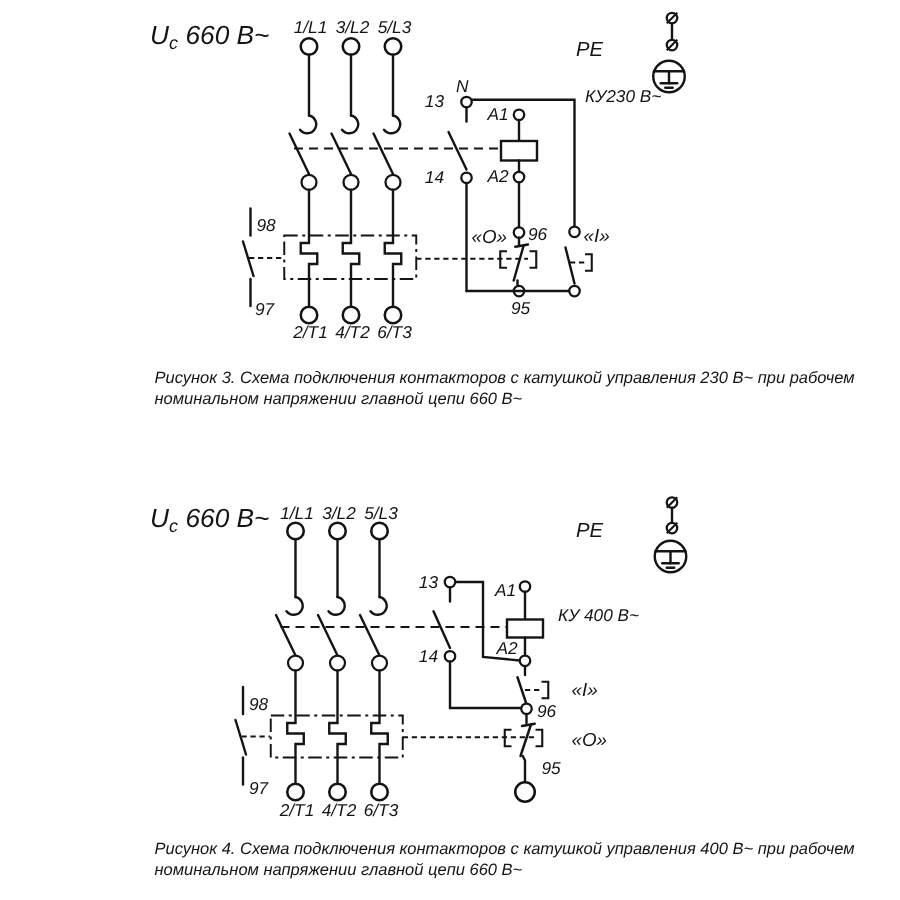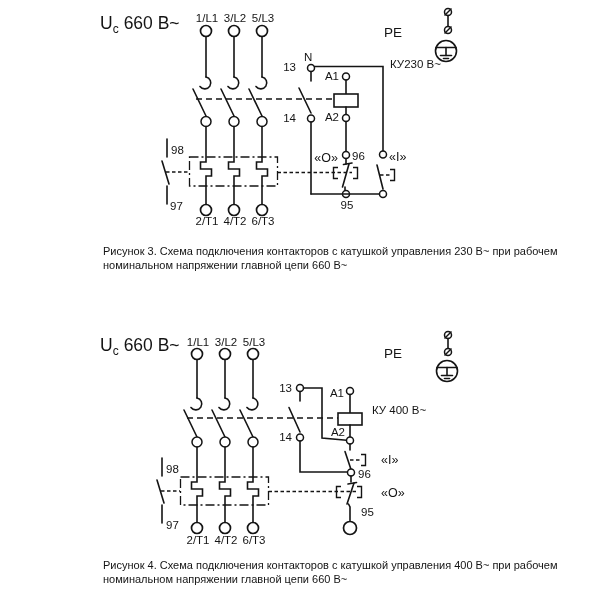--- a/index.html
+++ b/index.html
@@ -1,17 +1,17 @@
 <!DOCTYPE html>
 <html><head>
 <meta charset="utf-8">
 <style>
   html,body{margin:0;padding:0;background:#fff;}
   #stage{position:relative;width:600px;height:600px;background:#ffffff;overflow:hidden;
-         font-family:"Liberation Sans", sans-serif;}
+         font-family:"Liberation Sans", sans-serif;font-style:italic;}
   svg{position:absolute;left:0;top:0;}
   text{fill:#141414;}
   .lbl{font-size:11.5px;}
   .btn{font-size:12.5px;}
   .uc{font-size:17.5px;}
   .uc-sub{font-size:12px;}
   .pe{font-size:13.5px;}
   .cap{font-size:11px;}
   .w{stroke:#141414;stroke-width:1.6;fill:none;stroke-linecap:round;}
   .wthin{stroke:#141414;stroke-width:1.4;fill:none;}

